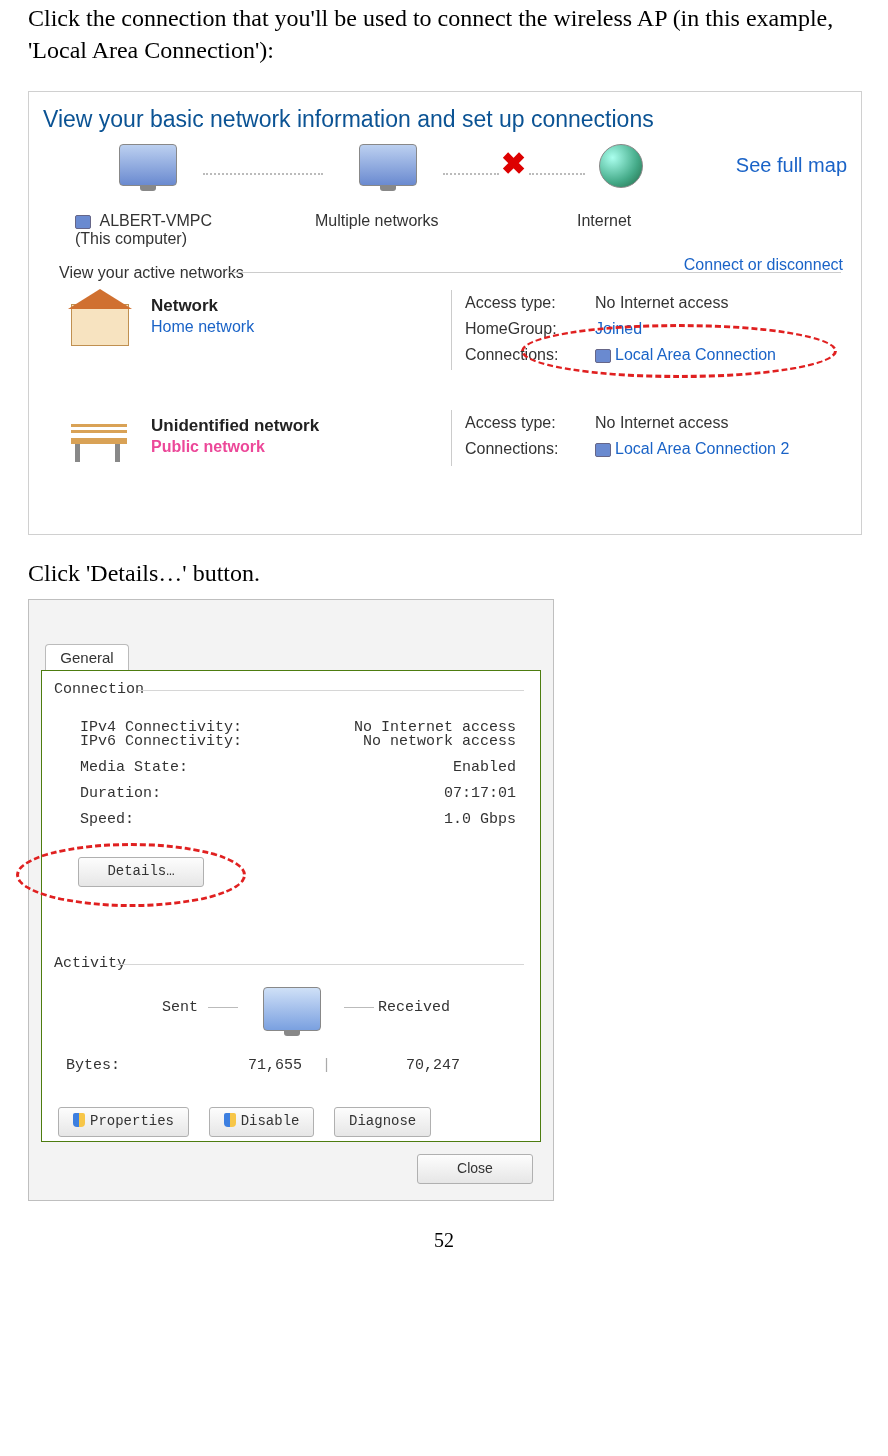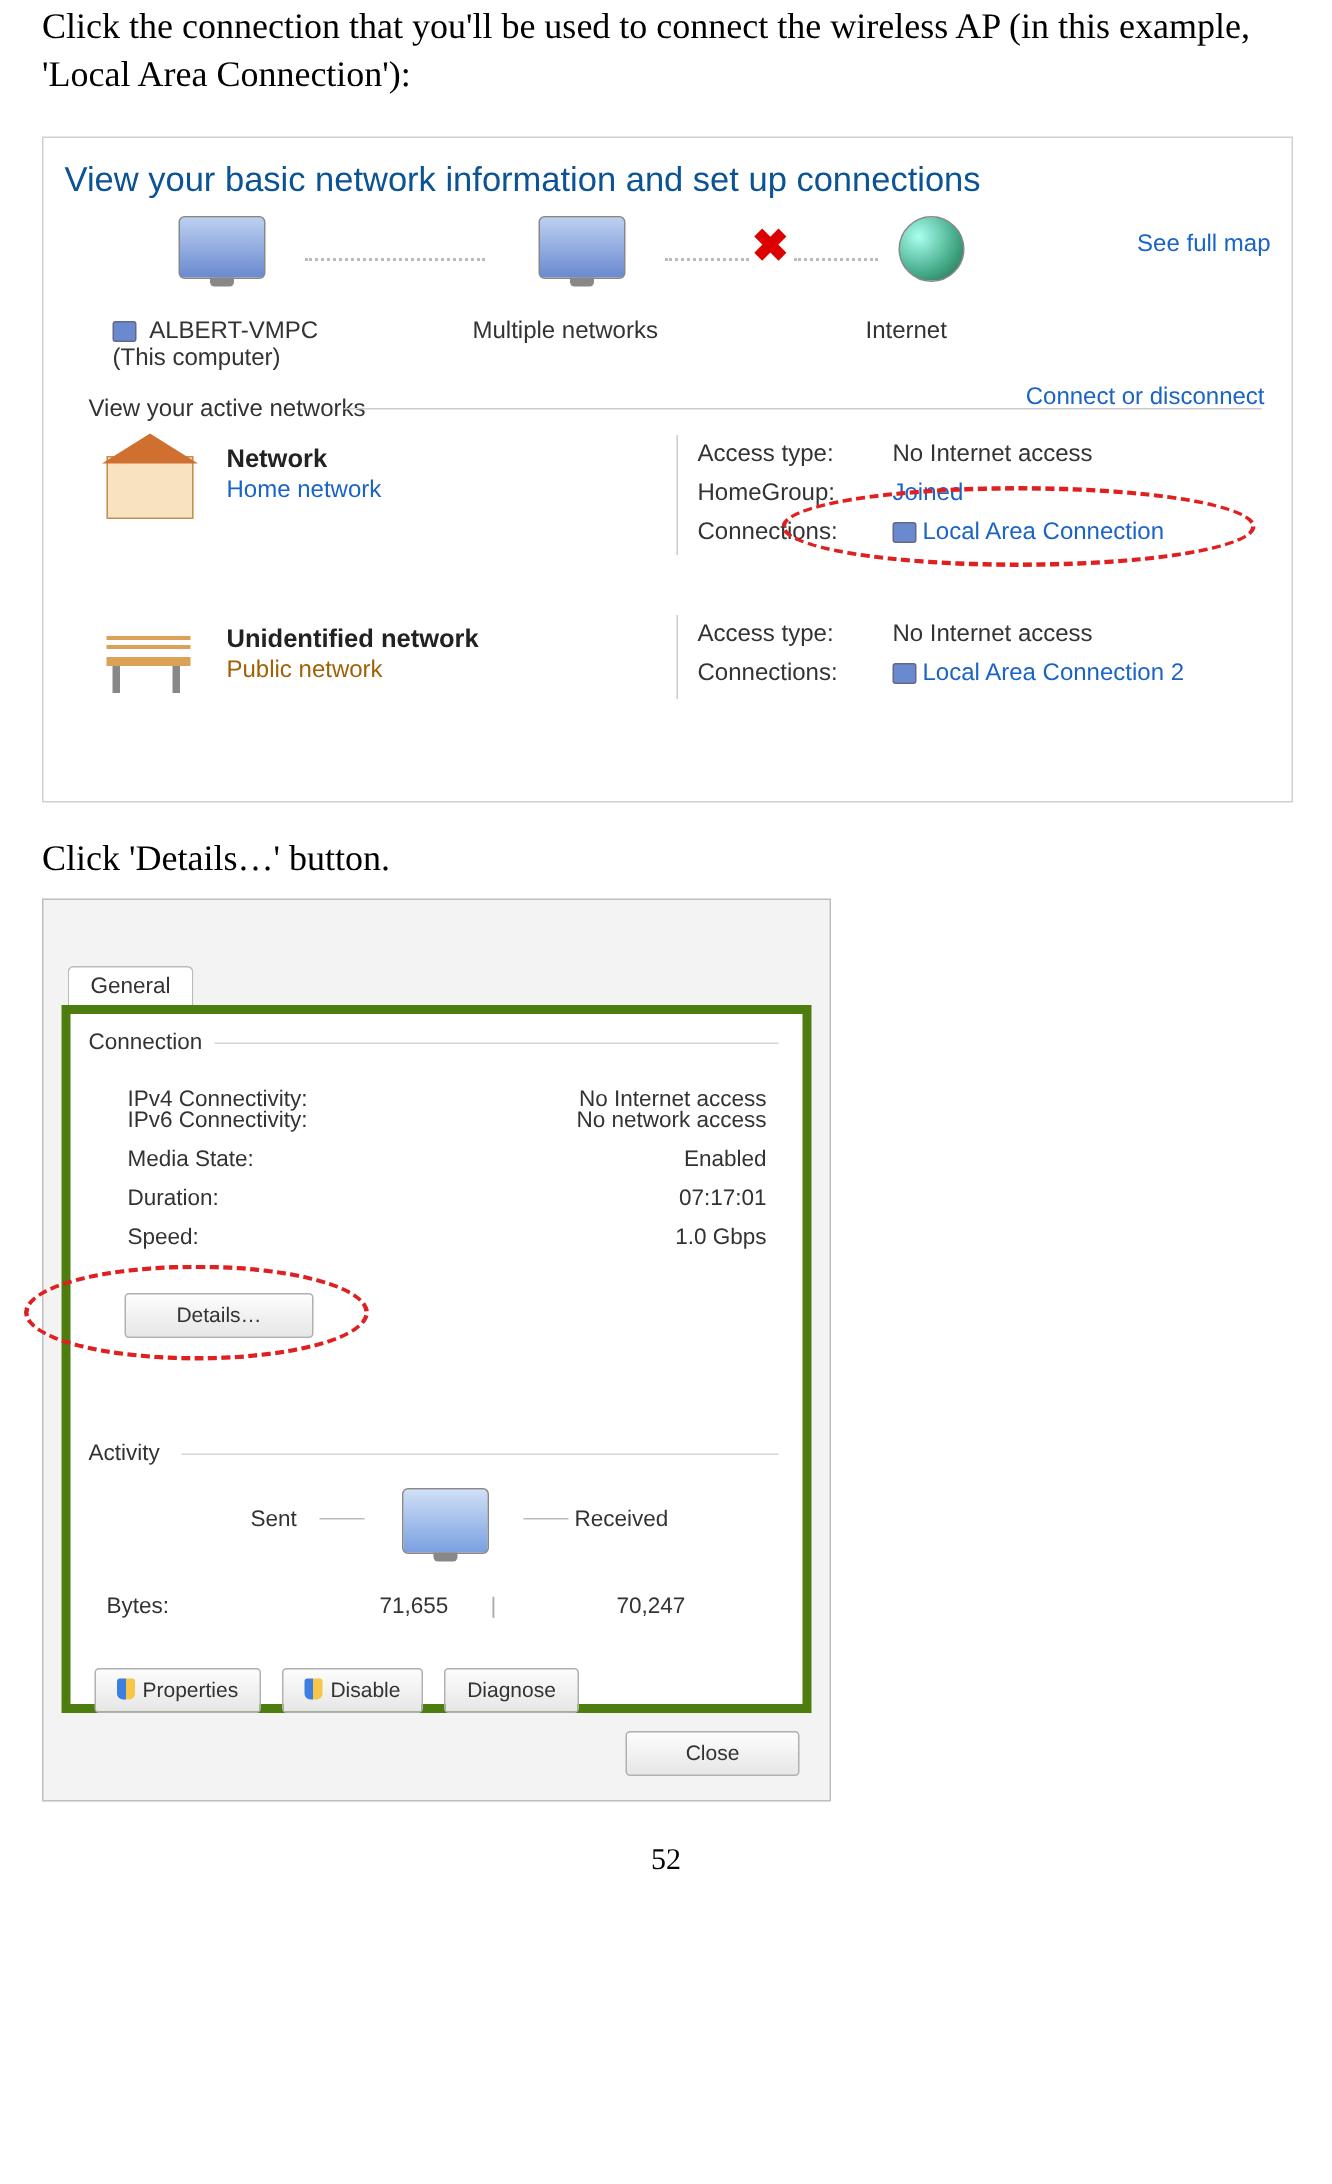--- a/index.html
+++ b/index.html
@@ -66,21 +66,21 @@
   }
   .xmark{
     display:inline-block;color:#d00;font-weight:bold;font-size:30px;vertical-align:middle;margin:0 6px;
   }
   .globe{
     display:inline-block;width:42px;height:42px;border-radius:50%;
     background:radial-gradient(circle at 30% 30%,#afe,#4a8 60%,#264);
     border:1px solid #888;
   }
   .s1-fullmap{
-    position:absolute;right:14px;top:62px;color:#1a63c7;font-size:16px;
+    position:absolute;right:14px;top:62px;color:#1a63c7;font-size:20px;
   }
   .s1-labels{position:absolute;left:40px;top:120px;width:740px;font-size:16px;color:#333;}
   .s1-labels span{display:inline-block;}
 
   .s1-section-label{
     position:absolute;left:30px;font-size:16px;color:#333;filter:blur(0.3px);
   }
   .s1-section-label.active{top:172px;}
   .s1-hr{
     position:absolute;left:200px;right:20px;border-top:1px solid #ccc;
@@ -108,21 +108,21 @@
   .bench{
     position:absolute;top:10px;left:0;width:60px;height:44px;
   }
   .bench .seat{position:absolute;top:18px;left:2px;width:56px;height:6px;background:#d9a256;}
   .bench .back{position:absolute;top:4px;left:2px;width:56px;height:12px;background:repeating-linear-gradient(#d9a256 0 3px,transparent 3px 6px);}
   .bench .leg{position:absolute;top:24px;width:5px;height:18px;background:#888;}
   .bench .leg.l1{left:6px;} .bench .leg.l2{left:46px;}
 
   .cardtitle{position:absolute;left:82px;top:6px;font-weight:bold;font-size:17px;color:#222;filter:blur(0.3px);}
   .cardsub{position:absolute;left:82px;top:28px;font-size:16px;color:#1a63c7;filter:blur(0.3px);}
-  .cardsub.gray{color:#a16207;}
+  .cardsub.gray{color:#ec4899;font-weight:bold;}
   .vbar{position:absolute;left:382px;top:0;height:80px;border-left:1px solid #ccc;}
   .klabels{position:absolute;left:396px;top:4px;font-size:16px;color:#333;filter:blur(0.3px);}
   .klabels div{height:26px;}
   .kvals{position:absolute;left:526px;top:4px;font-size:16px;color:#333;filter:blur(0.3px);}
   .kvals div{height:26px;}
   .kvals .link{color:#1a63c7;}
   .mini-icon{display:inline-block;width:14px;height:12px;background:#6a8ad0;border:1px solid #668;margin-right:4px;vertical-align:middle;border-radius:2px;}
 
   
   .highlight{
@@ -159,21 +159,21 @@
     color:#fff;text-align:center;font-size:13px;line-height:20px;font-weight:bold;
   }
   .tab{
     position:absolute;left:16px;top:44px;width:82px;height:26px;
     background:#fff;border:1px solid #bbb;border-bottom:none;
     border-radius:4px 4px 0 0;
     text-align:center;font-size:15px;line-height:26px;color:#333;filter:blur(0.3px);
   }
   .tabbody{
     position:absolute;left:12px;top:70px;right:12px;bottom:58px;
-    background:#fff;border:6px solid #4d7c0f;
+    background:#fff;border:1px solid #4d7c0f;font-family:Liberation Mono, monospace;
   }
 
   .grouplabel{position:absolute;left:12px;font-size:15px;color:#333;filter:blur(0.3px);}
   .ghr{position:absolute;border-top:1px solid #d6d6d6;}
 
   .kvrow{position:absolute;left:38px;right:24px;height:24px;font-size:15px;color:#333;filter:blur(0.3px);}
   .kvrow .k{float:left;}
   .kvrow .v{float:right;}
 
   .detailsbtn, .btn{

